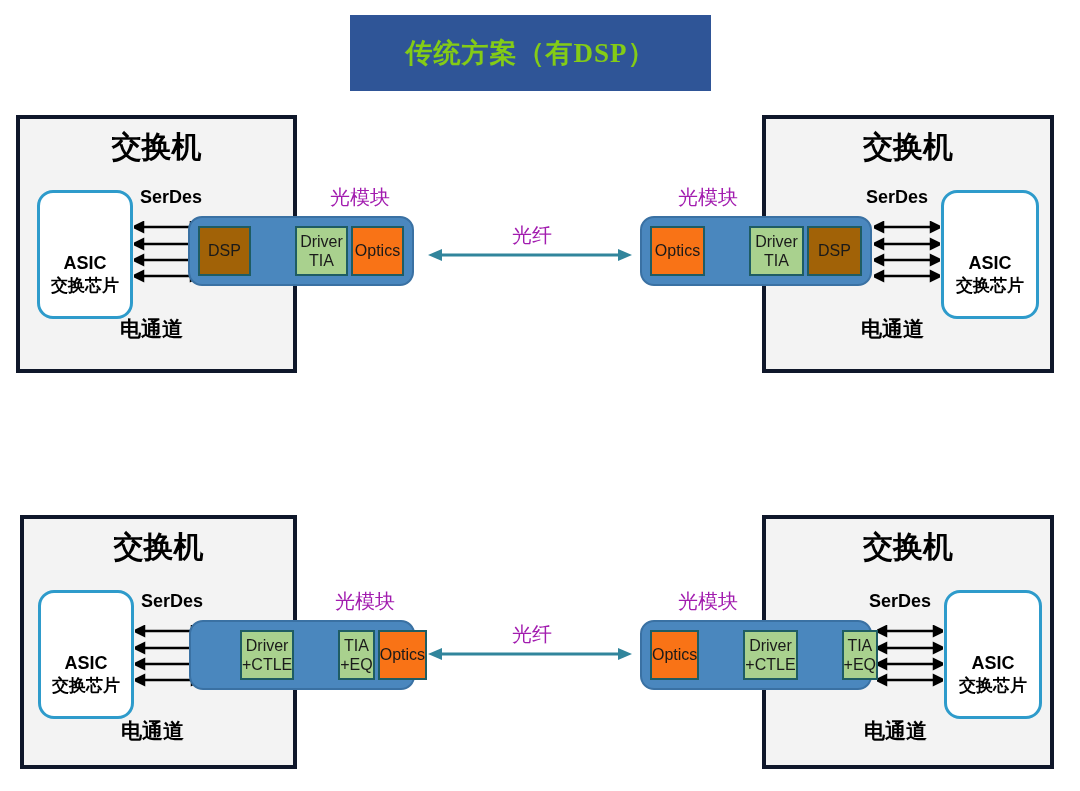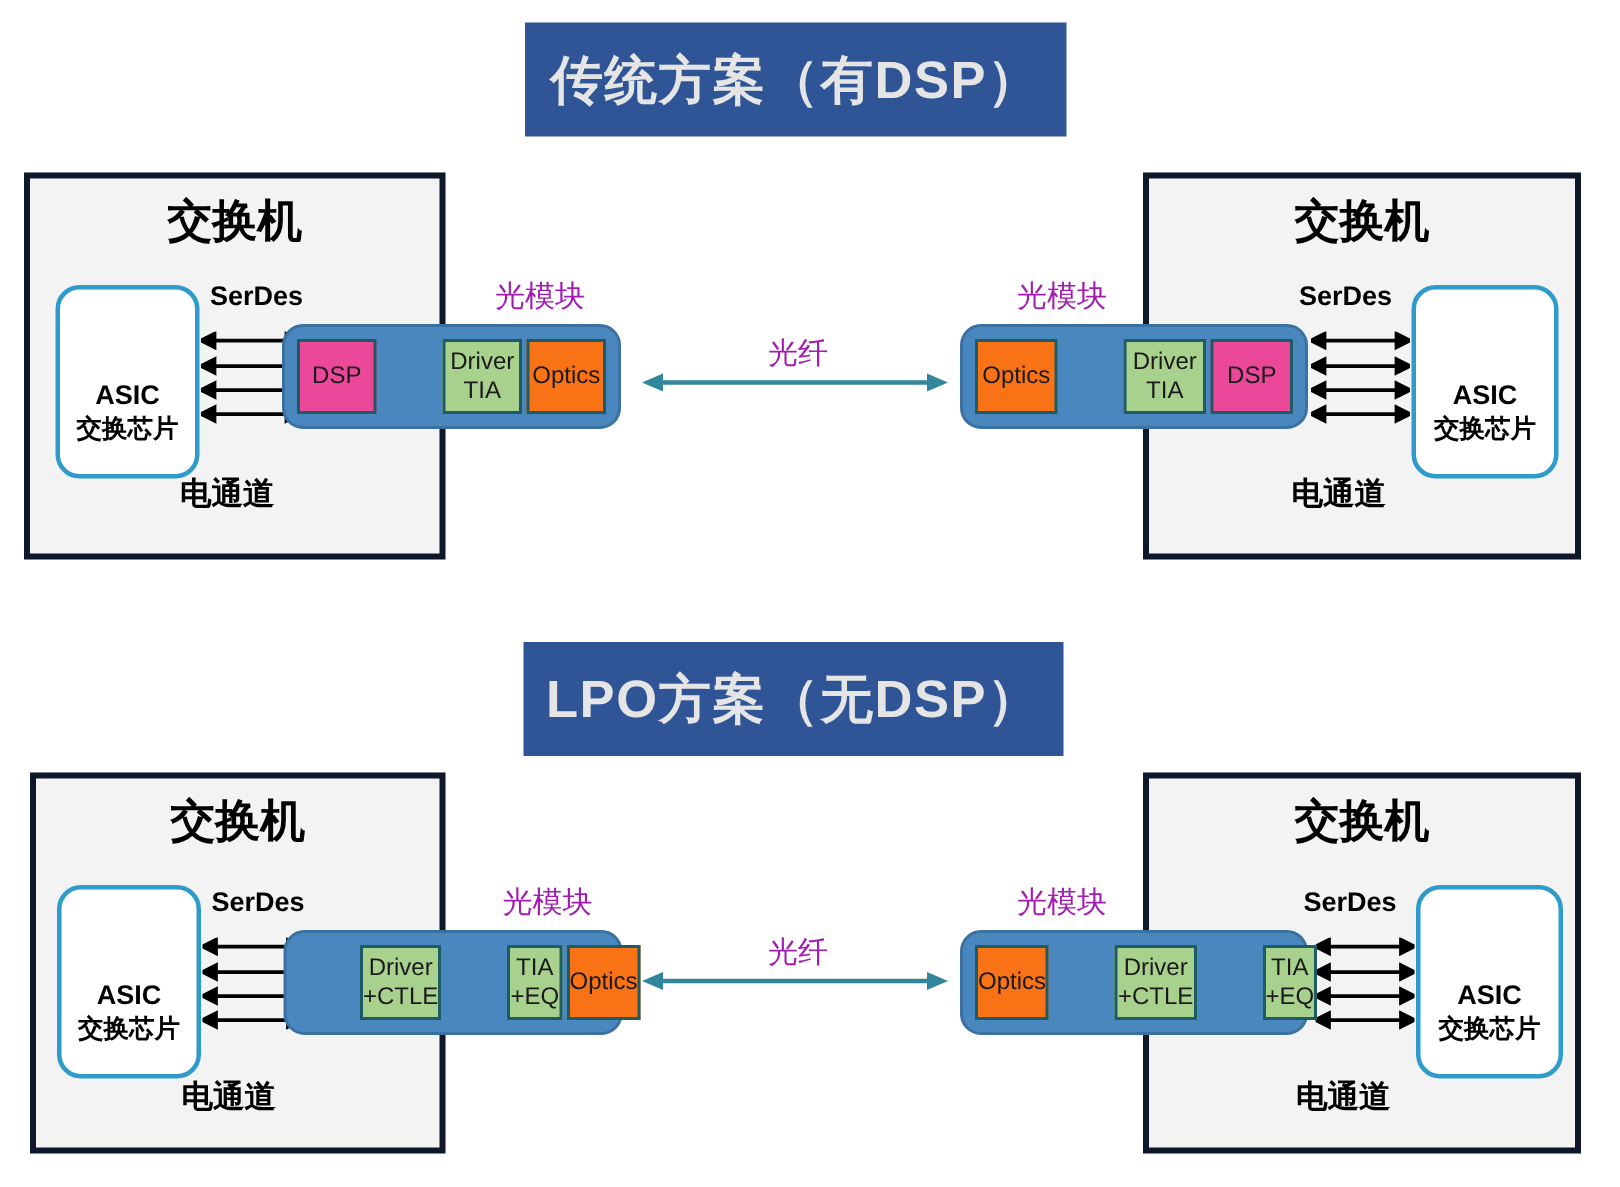--- a/index.html
+++ b/index.html
@@ -2,22 +2,22 @@
 <html><head>
 <meta charset="utf-8">
 <style>
   html,body{margin:0;padding:0;background:#ffffff;}
   #canvas{
     position:relative;width:1080px;height:791px;background:#ffffff;overflow:hidden;
     font-family:"Liberation Sans","DejaVu Sans",sans-serif;
   }
   .abs{position:absolute;}
   .banner{
-    background:#2F5597;color:#e5e5e5;font-weight:bold;font-size:35px;
-    display:flex;align-items:center;justify-content:center;letter-spacing:1px;
+    background:#2F5597;color:#84cc16;font-weight:bold;font-size:27px;
+    display:flex;align-items:center;justify-content:center;letter-spacing:1px;font-family:Liberation Serif, serif;
   }
   .switch-box{
     background:#F3F3F3;border:4px solid #0f172a;box-sizing:border-box;
   }
   .switch-title{
     position:absolute;left:0;top:8px;width:100%;text-align:center;
     font-size:30px;font-weight:bold;color:#000000;
   }
   .asic-box{
     position:absolute;background:#ffffff;border:3px solid #2E9BCB;border-radius:16px;
@@ -34,21 +34,21 @@
   }
   .module{
     background:#4A87BE;border:2px solid #3A71A3;border-radius:14px;box-sizing:border-box;
     padding:8px;display:flex;gap:3px;z-index:3;
   }
   .chip{
     flex:1;border:2px solid #1E5C63;box-sizing:border-box;
     display:flex;flex-direction:column;align-items:center;justify-content:center;
     font-size:16px;color:#1a1a1a;line-height:1.2;text-align:center;background:#fff;
   }
-  .chip-pink{background:#ec4899;justify-content:center;}
+  .chip-pink{background:#a16207;justify-content:center;}
   .chip-green{background:#A9D18E;margin-left:41px;}
   .chip-white{background:#f97316;}
   .red-label{
     position:absolute;color:#a21caf;font-weight:normal;font-size:20px;text-align:center;z-index:4;
   }
   .arrow-svg{position:absolute;}
 </style>
 </head>
 <body>
 
@@ -140,21 +140,20 @@
           <polygon points="0,39 9,34.5 9,43.5"></polygon>
           <polygon points="66,39 57,34.5 57,43.5"></polygon>
         <line x1="7" y1="55" x2="59" y2="55"></line>
           <polygon points="0,55 9,50.5 9,59.5"></polygon>
           <polygon points="66,55 57,50.5 57,59.5"></polygon>
       </g>
     </svg>
     <div class="elec-label" style="left:95px;top:196px;width:102px;">电通道</div>
   </div>
 
-  <div class="abs banner" style="left:349px;top:428px;width:360px;height:76px;">LPO方案（无DSP）</div>
 
   <div class="abs switch-box" style="left:20px;top:515px;width:277px;height:254px;">
     <div class="switch-title">交换机</div>
     <div class="asic-box" style="left:14px;top:71px;width:96px;height:129px;">
       <span class="asic-l1">ASIC</span>
       <span class="asic-l2">交换芯片</span>
     </div>
     <div class="serdes-label" style="left:112px;top:72px;width:72px;">SerDes</div>
     <svg class="arrow-svg" style="left:111px;top:106px;" width="66" height="62" viewBox="0 0 66 62">
       <g stroke="#000" stroke-width="2.5" fill="#000">

